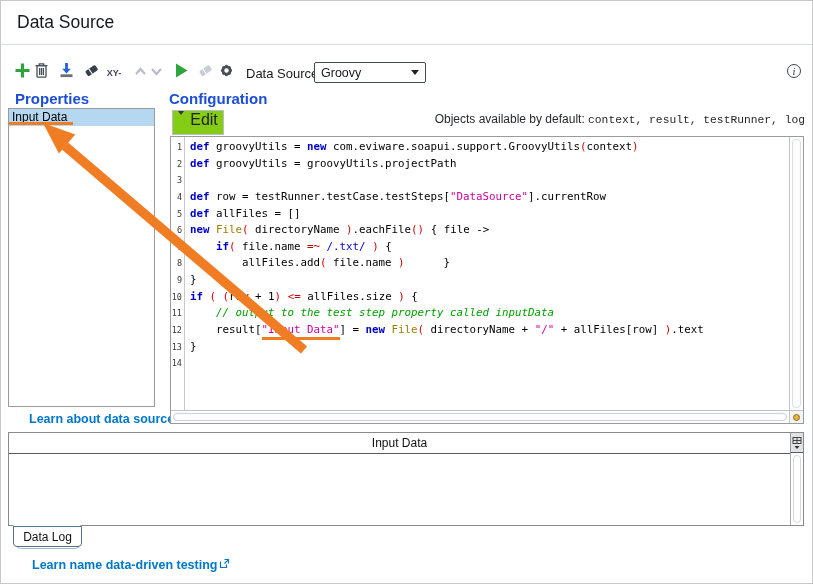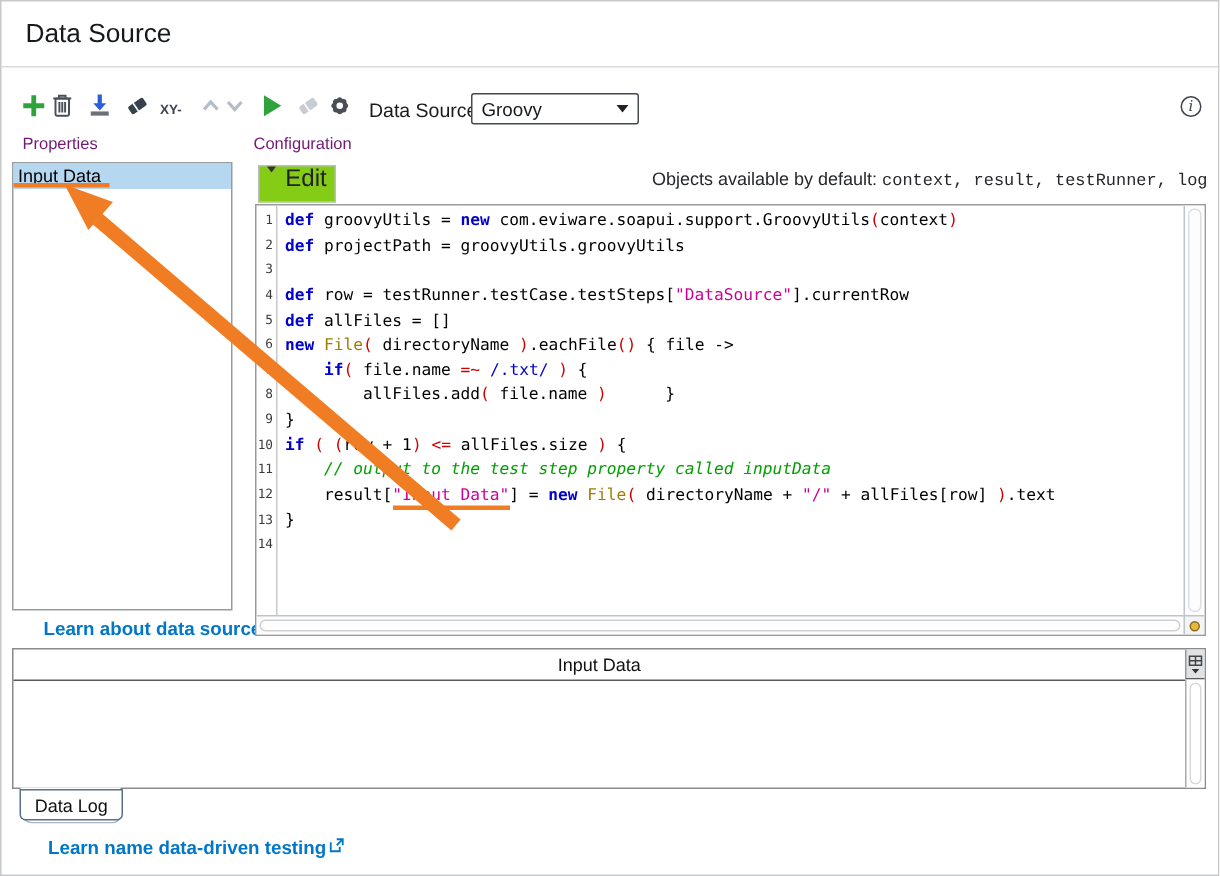--- a/index.html
+++ b/index.html
@@ -17,21 +17,21 @@
   .xy-txt{font-size:9px;font-weight:bold;color:#3c4450;letter-spacing:0;}
   .ds-label{left:245px;top:65px;font-size:13px;color:#1a1a1a;}
   .dropdown{left:313px;top:61px;width:112px;height:21px;border:1px solid #454a4f;border-radius:2px;
     background:#fff;display:flex;align-items:center;box-sizing:border-box;padding:0 6px;font-size:12.5px;}
   .dropdown .val{flex:1;}
   .caret{width:0;height:0;border-left:4px solid transparent;border-right:4px solid transparent;border-top:5px solid #222;}
   .info{left:786px;top:63px;width:14px;height:14px;border:1.4px solid #3e444b;border-radius:50%;
     display:flex;align-items:center;justify-content:center;font-family:"DejaVu Serif",serif;
     font-style:italic;font-size:10px;color:#3e444b;box-sizing:border-box;}
   
-  .panel-label{font-size:11px;font-weight:normal;color:#701a75;}
+  .panel-label{font-size:15px;font-weight:bold;color:#1d4ed8;}
   .prop-list{left:7px;top:107px;width:147px;height:299px;border:1px solid #9b9b9b;background:#fff;box-sizing:border-box;}
   .prop-item{height:17px;line-height:17px;background:#b5d8f0;font-size:12px;padding:0 3px;color:#000;}
   .link{font-size:12.5px;font-weight:600;color:#0077c8;display:flex;align-items:center;gap:2px;cursor:pointer;margin-left:20px;}
   .edit-btn{left:171px;top:109px;width:52px;height:25px;border:1px solid #babec3;background:#84cc16;
     display:flex;align-items:flex-start;justify-content:center;gap:6px;font-size:16px;color:#222;box-sizing:border-box;}
   .tri-down{width:0;height:0;border-left:3.5px solid transparent;border-right:3.5px solid transparent;border-top:4.5px solid #333;}
   .objects-note{right:7px;top:111px;font-size:12px;color:#26282b;white-space:nowrap;}
   .objects-note .mono{font-family:Liberation Mono, monospace;font-size:11.3px;}
   
   .editor{left:169px;top:135px;width:634px;height:288px;border:1px solid #9b9b9b;background:#fff;box-sizing:border-box;overflow:hidden;}
@@ -168,21 +168,21 @@
     <span>Edit</span>
   </div>
   <div class="abs objects-note">
     <span>Objects available by default:</span>
     <span class="mono">context, result, testRunner, log</span>
   </div>
 
   <div class="abs editor">
     <div class="code-lines">
         <div class="code-line"><span class="ln">1</span><span class="ct"><span class="tok-kw">def</span><span class="tok-pl"> groovyUtils = </span><span class="tok-kw">new</span><span class="tok-pl"> com.eviware.soapui.support.GroovyUtils</span><span class="tok-pr">(</span><span class="tok-pl">context</span><span class="tok-pr">)</span></span></div>
-        <div class="code-line"><span class="ln">2</span><span class="ct"><span class="tok-kw">def</span><span class="tok-pl"> projectPath = groovyUtils.groovyUtils</span></span></div>
+        <div class="code-line"><span class="ln">2</span><span class="ct"><span class="tok-kw">def</span><span class="tok-pl"> groovyUtils = groovyUtils.projectPath</span></span></div>
         <div class="code-line"><span class="ln">3</span></div>
         <div class="code-line"><span class="ln">4</span><span class="ct"><span class="tok-kw">def</span><span class="tok-pl"> row = testRunner.testCase.testSteps[</span><span class="tok-str">"DataSource"</span><span class="tok-pl">].currentRow</span></span></div>
         <div class="code-line"><span class="ln">5</span><span class="ct"><span class="tok-kw">def</span><span class="tok-pl"> allFiles = []</span></span></div>
         <div class="code-line"><span class="ln">6</span><span class="ct"><span class="tok-kw">new</span><span class="tok-pl"> </span><span class="tok-cls">File</span><span class="tok-pr">(</span><span class="tok-pl"> directoryName </span><span class="tok-pr">)</span><span class="tok-pl">.eachFile</span><span class="tok-pr">()</span><span class="tok-pl"> { file -&gt;</span></span></div>
         <div class="code-line"><span class="ln">7</span><span class="ct"><span class="tok-pl">    </span><span class="tok-kw">if</span><span class="tok-pr">(</span><span class="tok-pl"> file.name </span><span class="tok-pr">=~</span><span class="tok-pl"> </span><span class="tok-rx">/.txt/</span><span class="tok-pl"> </span><span class="tok-pr">)</span><span class="tok-pl"> {</span></span></div>
         <div class="code-line"><span class="ln">8</span><span class="ct"><span class="tok-pl">        allFiles.add</span><span class="tok-pr">(</span><span class="tok-pl"> file.name </span><span class="tok-pr">)</span><span class="tok-pl">      }</span></span></div>
         <div class="code-line"><span class="ln">9</span><span class="ct"><span class="tok-pl">}</span></span></div>
         <div class="code-line"><span class="ln">10</span><span class="ct"><span class="tok-kw">if</span><span class="tok-pl"> </span><span class="tok-pr">(</span><span class="tok-pl"> </span><span class="tok-pr">(</span><span class="tok-pl">row + 1</span><span class="tok-pr">)</span><span class="tok-pl"> </span><span class="tok-pr">&lt;=</span><span class="tok-pl"> allFiles.size </span><span class="tok-pr">)</span><span class="tok-pl"> {</span></span></div>
         <div class="code-line"><span class="ln">11</span><span class="ct"><span class="tok-pl">    </span><span class="tok-cm">// output to the test step property called inputData</span></span></div>
         <div class="code-line"><span class="ln">12</span><span class="ct"><span class="tok-pl">    result[</span><span class="tok-an">"Input Data"</span><span class="tok-pl">] = </span><span class="tok-kw">new</span><span class="tok-pl"> </span><span class="tok-cls">File</span><span class="tok-pr">(</span><span class="tok-pl"> directoryName + </span><span class="tok-str">"/"</span><span class="tok-pl"> + allFiles[row] </span><span class="tok-pr">)</span><span class="tok-pl">.text</span></span></div>

